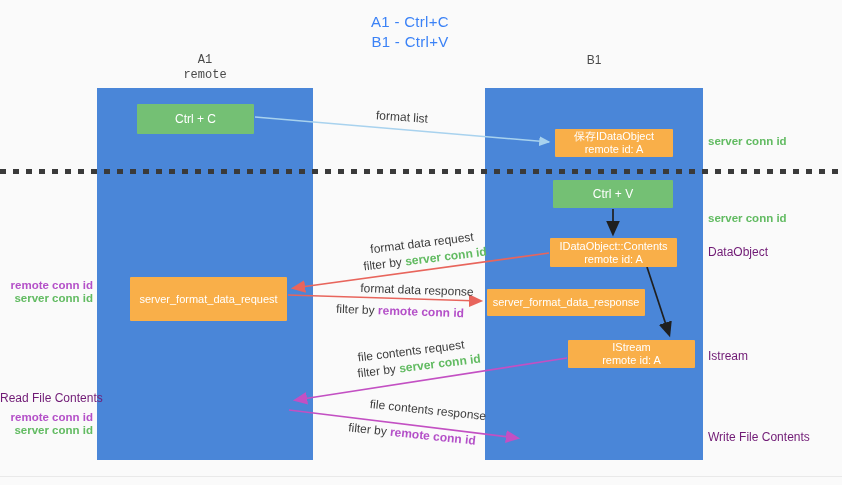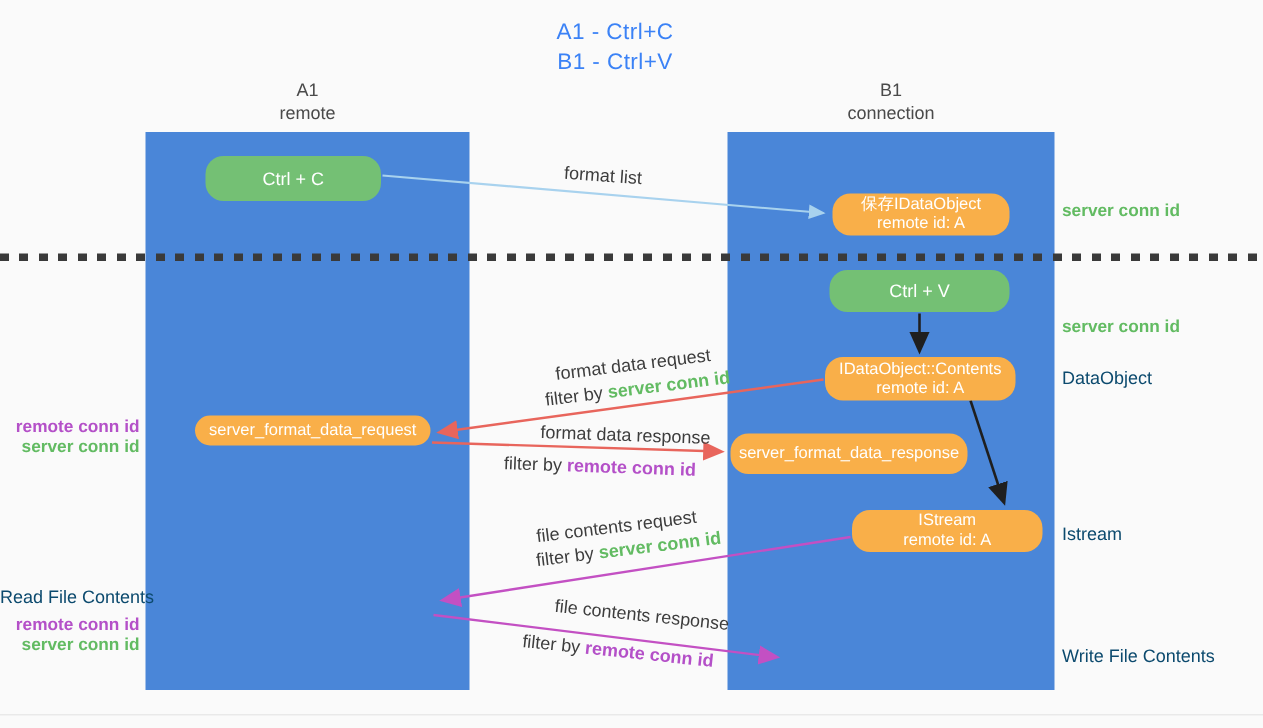--- a/index.html
+++ b/index.html
@@ -17,53 +17,53 @@
   }
   .lane {
     background: #4a86d8; z-index: 1;
   }
   .lane-a1 { left: 97px; top: 88px; width: 216px; height: 372px; }
   .lane-b1 { left: 485px; top: 88px; width: 218px; height: 372px; }
   .lane-header {
     top: 53px; text-align: center; font-size: 12px; line-height: 15px;
     color: #4a4a4a; z-index: 2;
   }
-  .lane-header.a1 { left: 97px; width: 216px; }
+  .lane-header.a1 { left: 97px; width: 216px; font-family: Liberation Mono, monospace; }
   .lane-header.b1 { left: 485px; width: 218px; }
   .dotted-line {
     left: 0; top: 169px; width: 842px; height: 5px; z-index: 2;
     background: repeating-linear-gradient(90deg, #3a3a3a 0 6px, transparent 6px 13px);
   }
   .arrow-layer { left: 0; top: 0; z-index: 3; }
   .node {
     display: flex; flex-direction: column; align-items: center;
     justify-content: center; text-align: center; color: #ffffff;
-    z-index: 4; border-radius: 12px;
+    z-index: 4; border-radius: 1px;
   }
   .node .l1, .node .l2 { line-height: 13px; }
   .green { background: #74c074; font-size: 12px; }
   .orange { background: #f9af49; font-size: 11px; text-align: right; }
   .n-ctrl-c { left: 137px; top: 104px; width: 117px; height: 30px; }
   .n-save   { left: 555px; top: 129px; width: 118px; height: 28px; }
   .n-ctrl-v { left: 553px; top: 180px; width: 120px; height: 28px; }
   .n-getdata{ left: 550px; top: 238px; width: 127px; height: 29px; }
-  .n-freq   { left: 130px; top: 277px; width: 157px; height: 20px; }
+  .n-freq   { left: 130px; top: 277px; width: 157px; height: 44px; }
   .n-fresp  { left: 487px; top: 289px; width: 158px; height: 27px; }
   .n-istream{ left: 568px; top: 340px; width: 127px; height: 28px; }
   .n-creq   { left: 128px; top: 393px; width: 160px; height: 27px; }
   .n-cresp  { left: 524px; top: 427px; width: 161px; height: 26px; }
   .edge-label {
     z-index: 5; white-space: nowrap; font-size: 12px; color: #3d3d3d;
   }
   .key-green { color: #62bb62; font-weight: bold; }
   .key-purple { color: #b450c8; font-weight: bold; }
   .side-note { z-index: 5; font-size: 11.5px; line-height: 12px; white-space: nowrap; }
   .side-left { left: 0; width: 93px; text-align: right; }
   .side-right { left: 708px; text-align: left; }
-  .note-dark { color: #0c4a6e; font-size: 12px; }
+  .note-dark { color: #701a75; font-size: 12px; }
   .note-green { color: #62bb62; font-weight: bold; }
   .note-purple { color: #b450c8; font-weight: bold; }
   .conn-block div { line-height: 12px; margin-bottom: 1px; }
   .bottom-line { left: 0; top: 476px; width: 842px; height: 1px; background: #e9e9e9; z-index: 0; }
 </style>
 </head>
 <body>
 
 <div class="canvas">
 
@@ -73,21 +73,20 @@
     <div>A1 - Ctrl+C</div>
     <div>B1 - Ctrl+V</div>
   </div>
 
   <div class="abs lane-header a1">
     <div>A1</div>
     <div>remote</div>
   </div>
   <div class="abs lane-header b1">
     <div>B1</div>
-    <div>connection</div>
   </div>
 
   <div class="abs lane lane-a1"></div>
   <div class="abs lane lane-b1"></div>
 
   <div class="abs dotted-line"></div>
 
   <svg class="abs arrow-layer" width="842" height="485">
     <defs>
       <marker id="m-blue" markerWidth="9" markerHeight="8" refX="7" refY="3.5" orient="auto">

